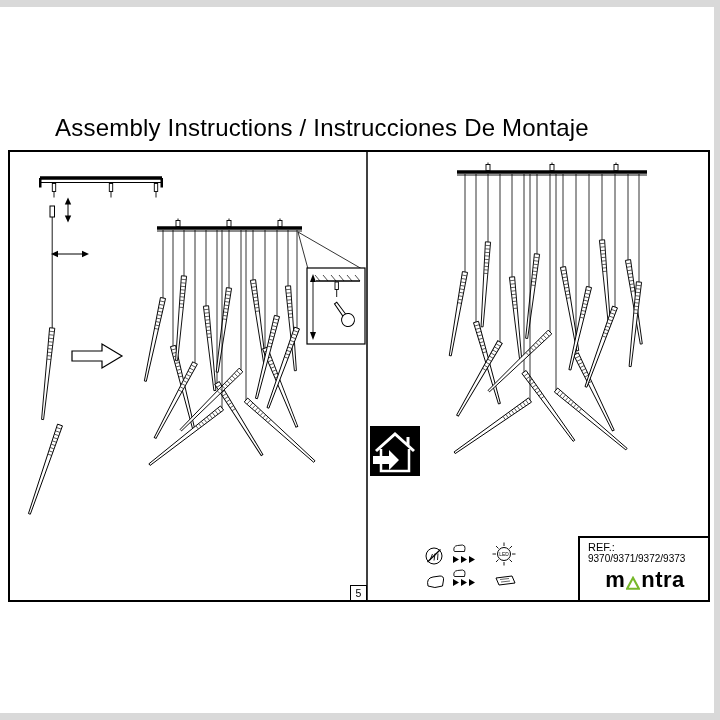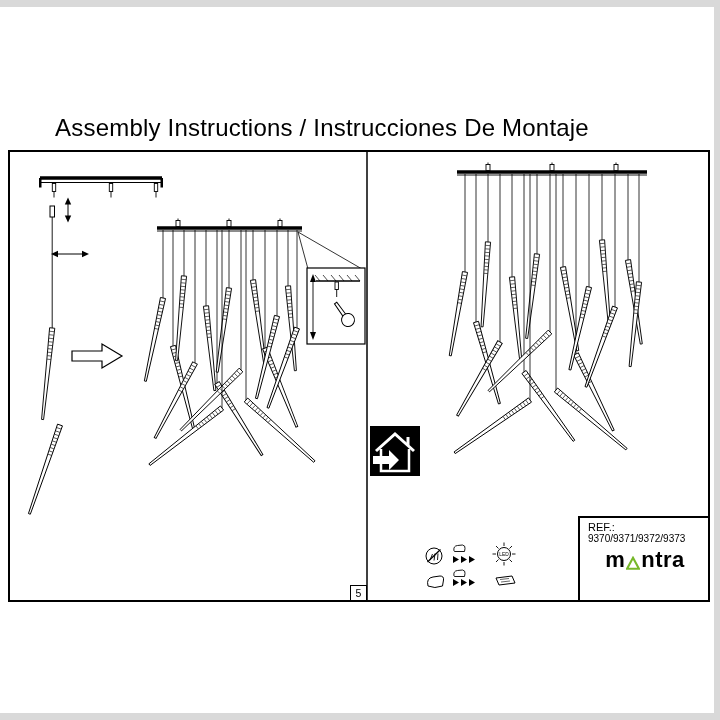--- a/index.html
+++ b/index.html
@@ -20,21 +20,21 @@
     border:2px solid #000;box-sizing:border-box;background:#fff;
   }
   #art{position:absolute;left:0;top:0;width:698px;height:448px;display:block;}
   .page-num{
     position:absolute;left:340px;bottom:0;width:17px;height:15px;
     border:1px solid #000;border-bottom:none;box-sizing:border-box;
     font-size:10.5px;display:flex;align-items:center;justify-content:center;
     background:#fff;
   }
   .ref-box{
-    position:absolute;right:0;bottom:0;width:130px;height:84px;
+    position:absolute;right:0;bottom:0;width:130px;height:64px;
     border-top:2px solid #000;border-left:2px solid #000;box-sizing:border-box;
     background:#fff;padding:3px 6px 2px 8px;
   }
   .ref-label{font-size:11px;line-height:12px;}
   .ref-models{font-size:10px;line-height:11px;margin-top:0;}
   .brand{
     margin-top:4px;display:flex;align-items:baseline;justify-content:center;
     font-size:22px;font-weight:700;letter-spacing:.5px;line-height:24px;
   }
   .brand svg{width:14px;height:15px;margin:0 1px;align-self:flex-end;position:relative;top:-1px;}

